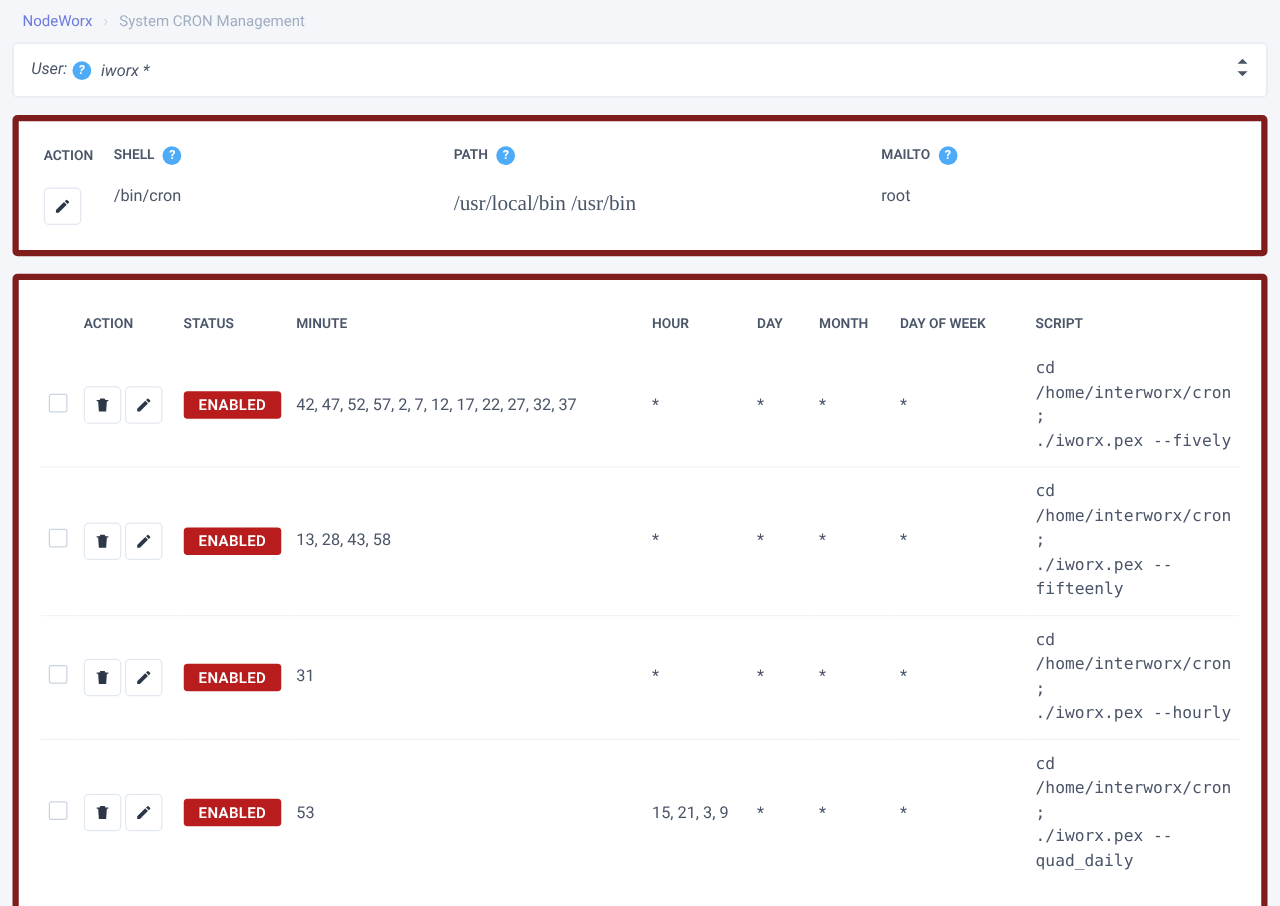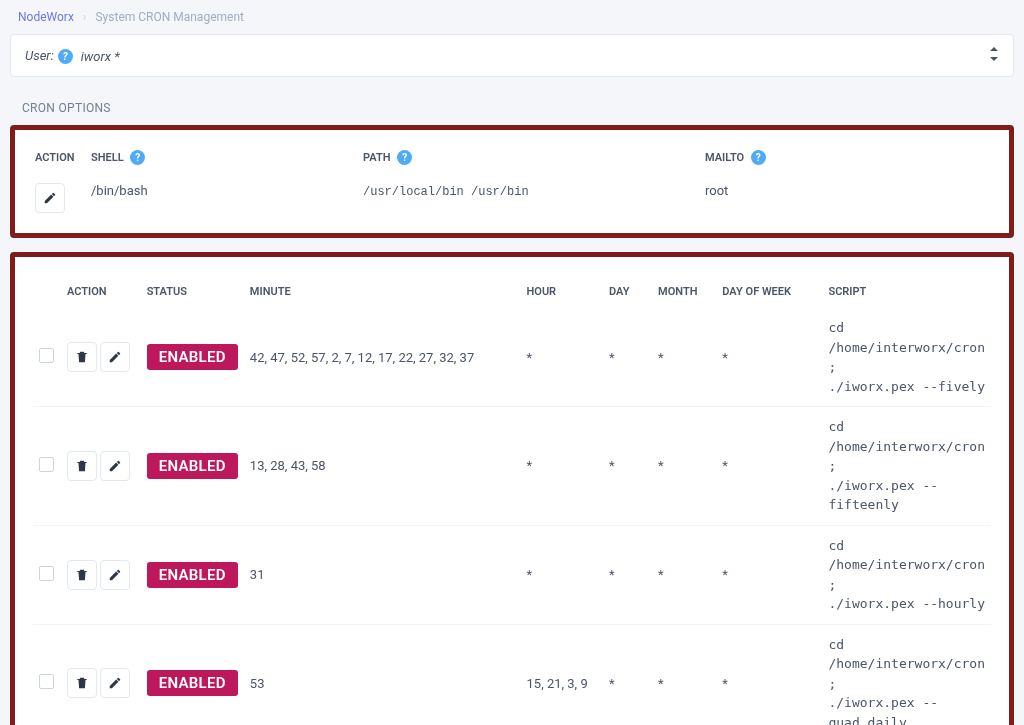--- a/index.html
+++ b/index.html
@@ -12,31 +12,31 @@
 .user-bar .select-wrap { flex: 1; display: flex; justify-content: space-between; align-items: flex-end; cursor: pointer; }
 .user-bar .select-val { color: #4a5568; }
 .user-bar .chev { color: #4a5568; font-size: 14px; }
 .help-icon { display: inline-flex; align-items: center; justify-content: center; width: 15px; height: 15px; border-radius: 50%; background: #4dabf7; color: #fff; font-size: 10px; font-weight: bold; margin-left: 4px; }
 .panel { margin: 0 10px 14px 10px; }
 .panel-header { padding: 10px 12px; text-transform: uppercase; font-size: 12px; color: #718096; letter-spacing: 0.3px; display: flex; justify-content: space-between; align-items: center; }
 .panel-body { background: #fff; border-radius: 4px; padding: 18px; border: 5px solid #7f1d1d; }
 .options-table { width: 100%; }
 .options-table th { text-align: left; font-size: 11px; font-weight: 600; color: #4a5568; text-transform: uppercase; padding-bottom: 16px; }
 .options-table td { font-size: 13px; color: #4a5568; vertical-align: top; }
-.options-table .path-cell { font-family: Liberation Mono, monospace; font-size: 12px; line-height: 1.5; }
+.options-table .path-cell { font-family: Liberation Serif, serif; font-size: 17px; line-height: 1.5; }
 .icon-btn { display: inline-flex; align-items: center; justify-content: center; width: 30px; height: 30px; border: 1px solid #e2e8f0; border-radius: 4px; background: #fff; cursor: pointer; color: #2d3748; }
 .icon-btn svg { width: 14px; height: 14px; }
 .more-btn { width: 30px; height: 30px; background: #6c7ae0; color: #fff; border: none; border-radius: 4px; cursor: pointer; display: inline-flex; align-items: center; justify-content: center; font-weight: bold; }
 .cron-table { width: 100%; border-collapse: collapse; }
 .cron-table th { text-align: left; font-size: 11px; font-weight: 600; color: #4a5568; text-transform: uppercase; padding: 10px 6px; }
 .cron-table td { padding: 10px 6px; font-size: 13px; color: #4a5568; vertical-align: middle; border-top: 1px solid #f1f3f9; }
 .cron-table tbody tr:first-child td { border-top: none; }
 .checkbox { width: 15px; height: 15px; border: 1px solid #cbd5e0; border-radius: 2px; background: #fff; cursor: pointer; display: inline-block; }
 .action-btns { display: inline-flex; gap: 3px; }
-.status-badge { display: inline-block; background: #be185d; color: #fff; font-size: 15px; font-weight: 600; padding: 4px 12px; border-radius: 3px; text-transform: uppercase; letter-spacing: 0.3px; }
+.status-badge { display: inline-block; background: #b91c1c; color: #fff; font-size: 12px; font-weight: 600; padding: 4px 12px; border-radius: 3px; text-transform: uppercase; letter-spacing: 0.3px; }
 .script-cell { font-family: ui-monospace, Menlo, monospace; font-size: 11px; color: #4a5568; line-height: 1.5; white-space: pre-line; }
 .col-check { width: 28px; }
 .col-action { width: 80px; }
 .col-status { width: 90px; }
 .col-minute { width: 290px; }
 .col-hour { width: 85px; }
 .col-day { width: 50px; }
 .col-month { width: 65px; }
 .col-dow { width: 110px; }
 </style>
@@ -57,41 +57,40 @@
     <span class="select-val">iworx *</span>
     <span class="chev">
       <svg width="10" height="14" viewBox="0 0 10 14">
           <path d="M5 0L9 4H1z M5 14L1 10H9z" fill="#4a5568"></path>
         </svg>
     </span>
   </div>
 </div>
 
 <div class="panel">
-  <div class="panel-header">CRON OPTIONS</div>
   <div class="panel-body">
     <table class="options-table">
       <thead>
         <tr>
           <th style="width:54px">ACTION</th>
           <th style="width:270px"><span>SHELL</span> <span class="help-icon">?</span></th>
           <th style="width:340px"><span>PATH</span> <span class="help-icon">?</span></th>
           <th><span>MAILTO</span> <span class="help-icon">?</span></th>
         </tr>
       </thead>
       <tbody>
         <tr>
           <td>
             <button class="icon-btn">
               <svg viewBox="0 0 24 24">
                   <path fill="currentColor" d="M3 17.25V21h3.75L17.81 9.94l-3.75-3.75L3 17.25zM20.71 7.04a1 1 0 0 0 0-1.41l-2.34-2.34a1 1 0 0 0-1.41 0l-1.83 1.83 3.75 3.75 1.83-1.83z"></path>
                 </svg>
             </button>
           </td>
-          <td>/bin/bash</td>
+          <td>/bin/cron</td>
           <td class="path-cell">/usr/local/bin
 /usr/bin</td>
           <td>root</td>
         </tr>
       </tbody>
     </table>
   </div>
 </div>
 
 <div class="panel">

